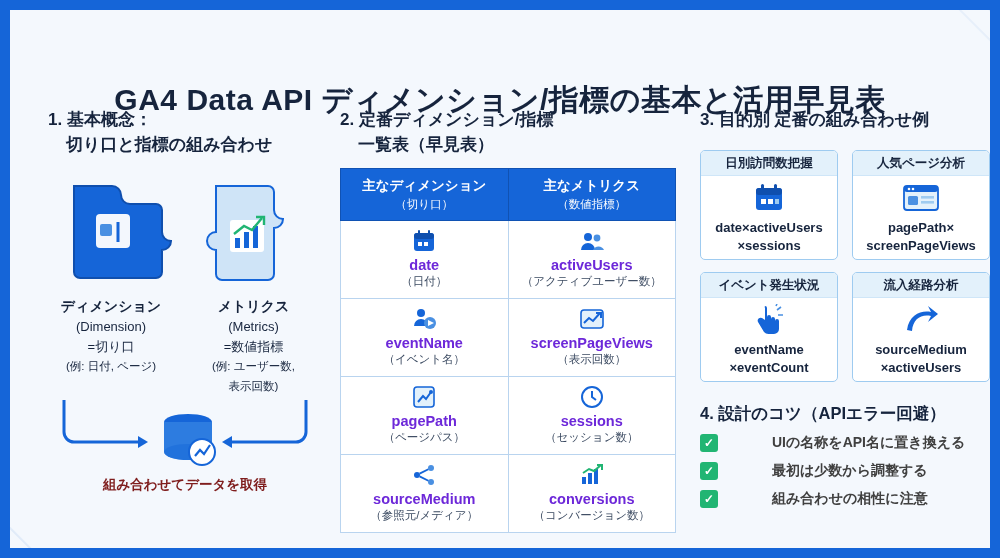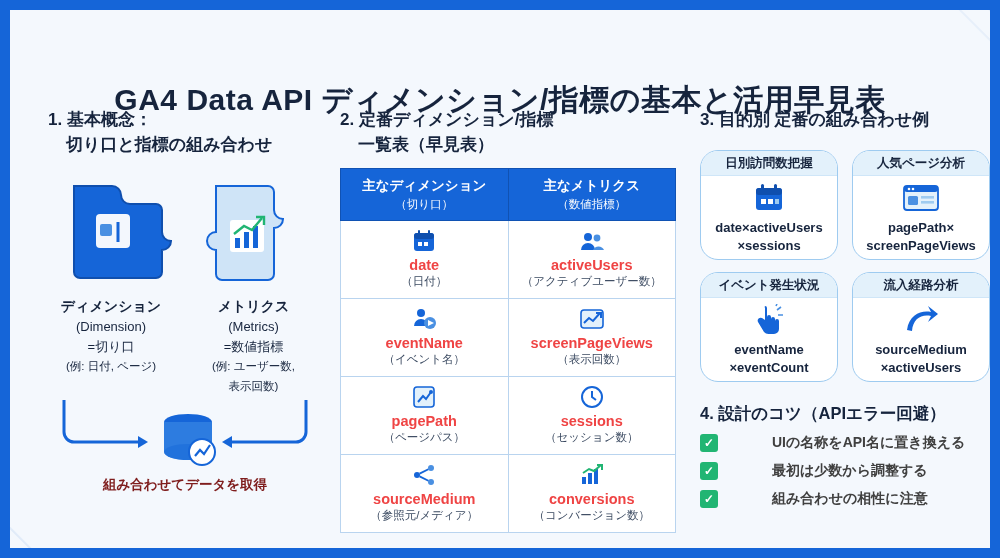--- a/index.html
+++ b/index.html
@@ -55,28 +55,28 @@
     background:#1565d8; color:#fff; font-size:13.5px; font-weight:bold;
     padding:8px 2px; border:1px solid #1052b3; line-height:1.4;
   }
   table.main th .sub { font-size:11.5px; font-weight:normal; display:block; }
   table.main td {
     border:1px solid #b9d4ef; background:#fff; text-align:center;
     padding:7px 2px 9px; height:78px; vertical-align:middle;
   }
   td.alt { background:#f2f8ff; }
   .cell-icon { display:block; height:26px; margin-bottom:3px; }
-  .cell-name { font-size:14.5px; font-weight:bold; color:#ef4444; display:block; }
+  .cell-name { font-size:14.5px; font-weight:bold; color:#6d28d9; display:block; }
   .cell-sub { font-size:11.5px; color:#3b4a61; display:block; margin-top:1px; }
 
   
   .cards { position:absolute; left:690px; top:140px; width:292px; }
   .card {
     position:absolute; width:138px; height:110px;
-    border:1px solid #9ecbf0; border-radius:18px; background:#fff;
+    border:1px solid #9ecbf0; border-radius:5px; background:#fff;
     text-align:center; overflow:hidden;
   }
   .card .ttl {
     background:#e3f1fb; color:#16243d; font-size:12.5px; font-weight:bold;
     padding:4px 0 3px; border-bottom:1px solid #cfe6f8;
   }
   .card .ic { height:34px; margin-top:6px; }
   .card .combo { font-size:13px; font-weight:bold; color:#16243d; line-height:1.35; margin-top:3px; }
   #card1 { left:0; top:0; }
   #card2 { left:152px; top:0; }

